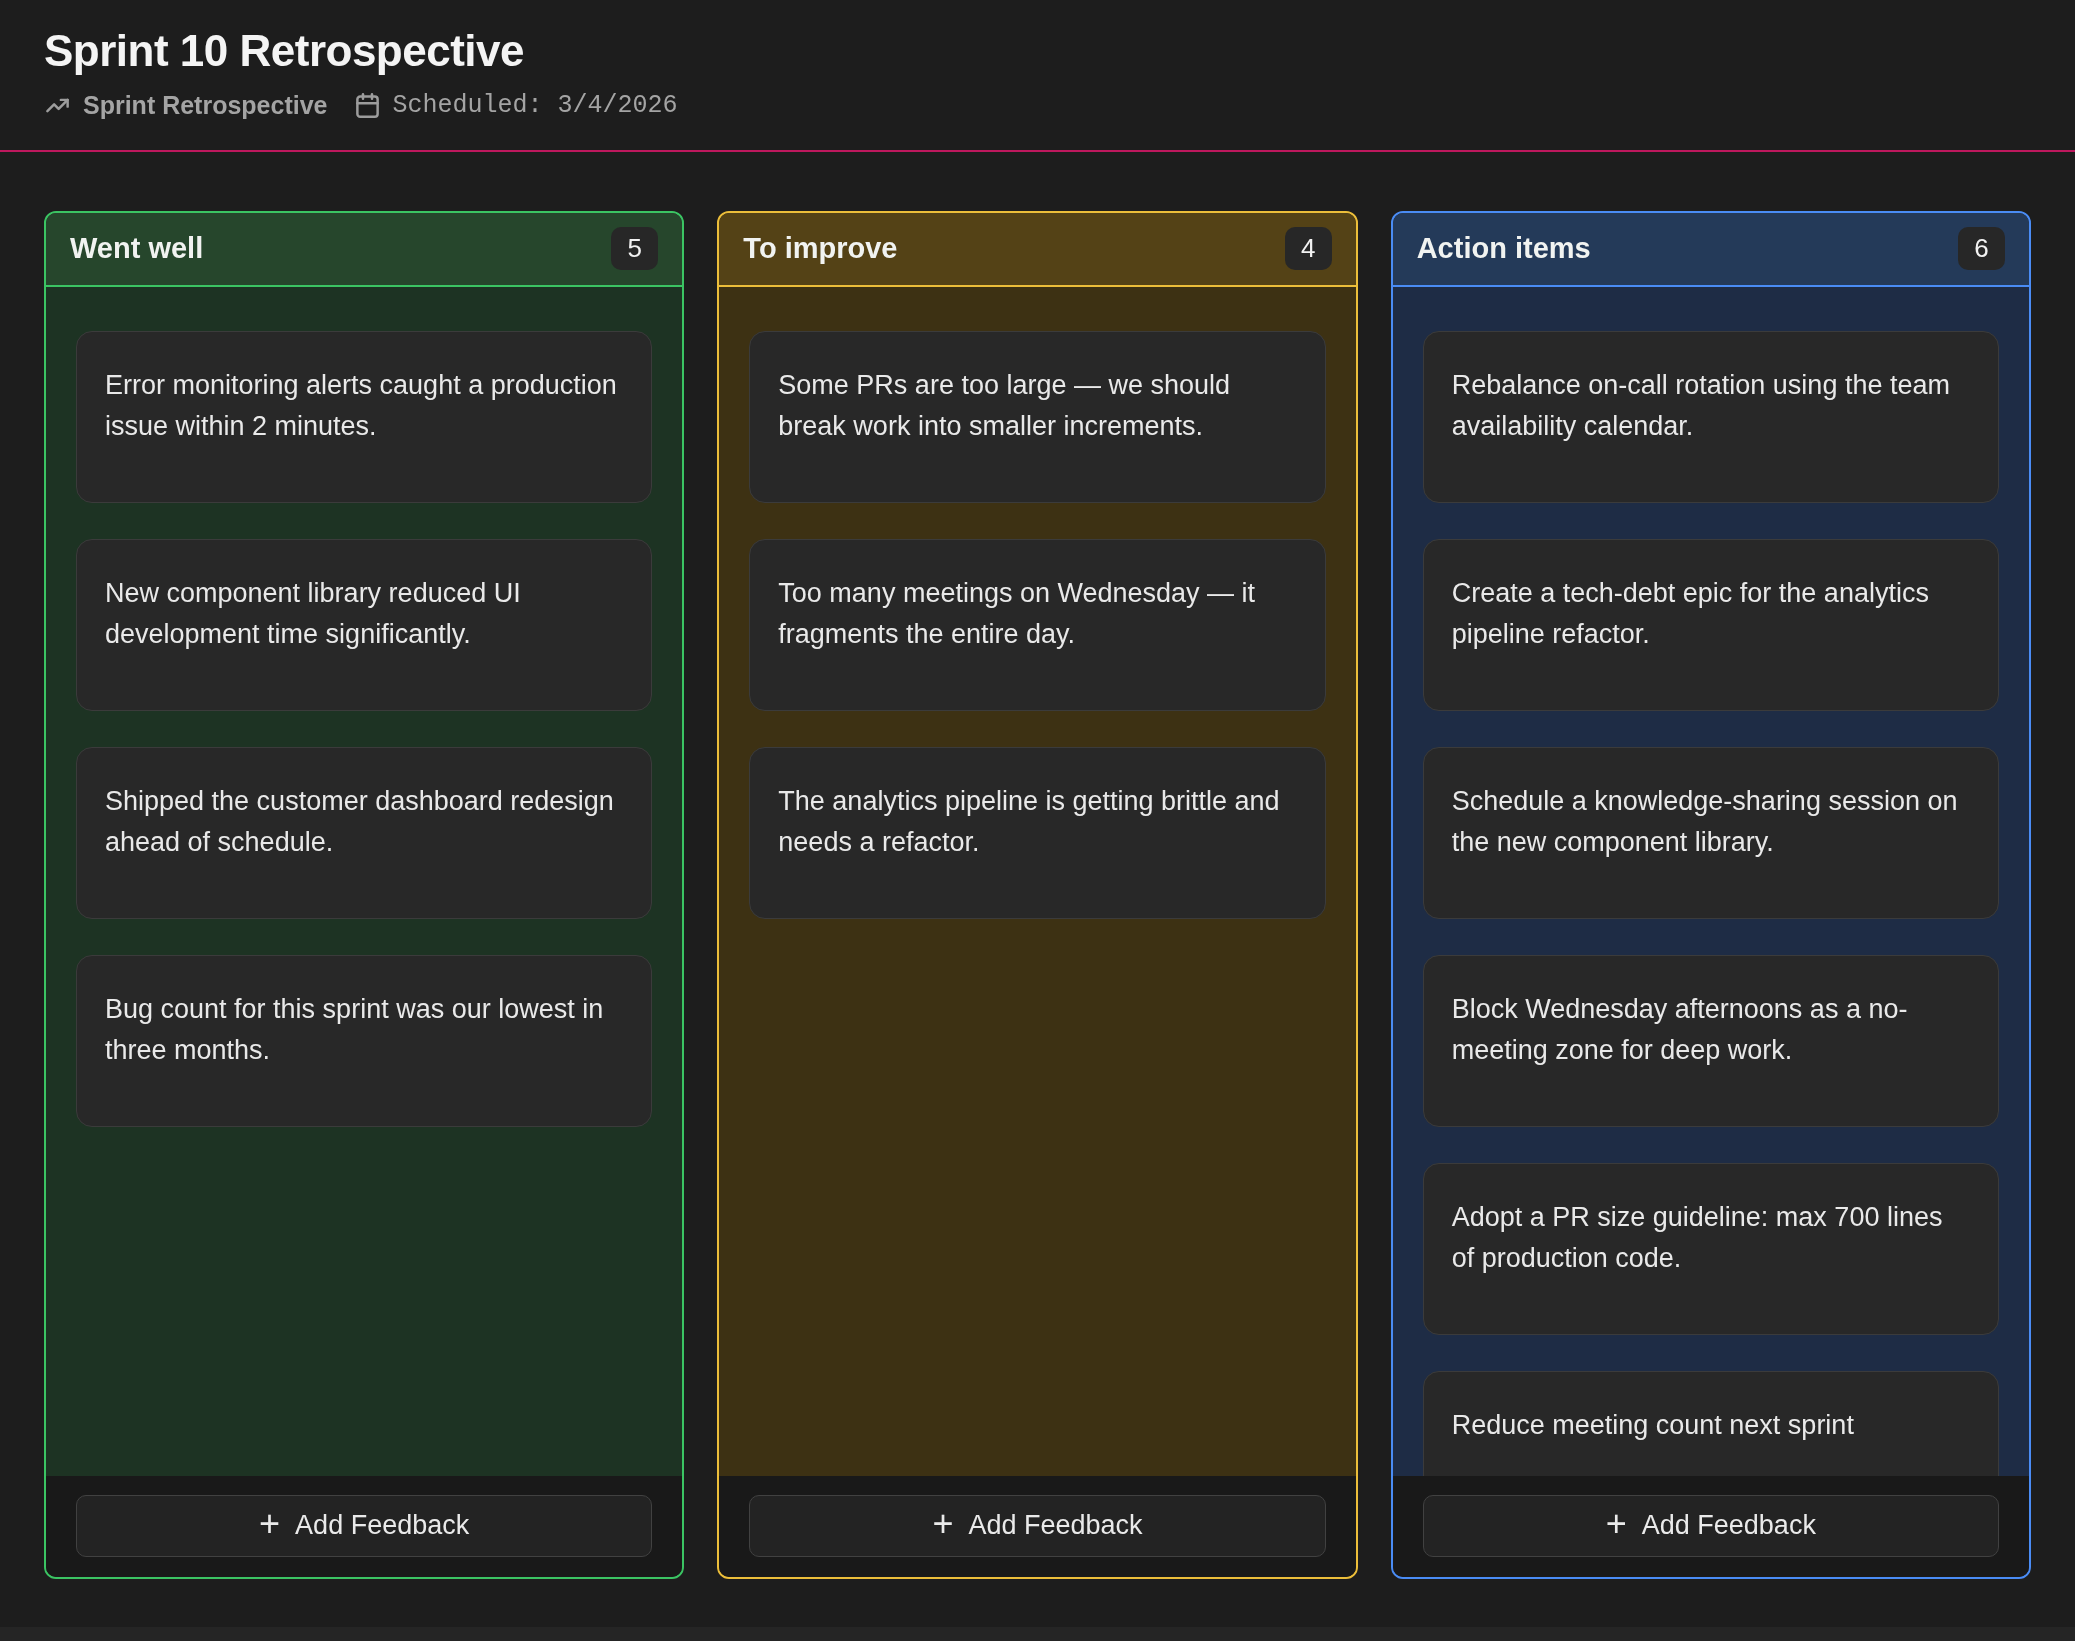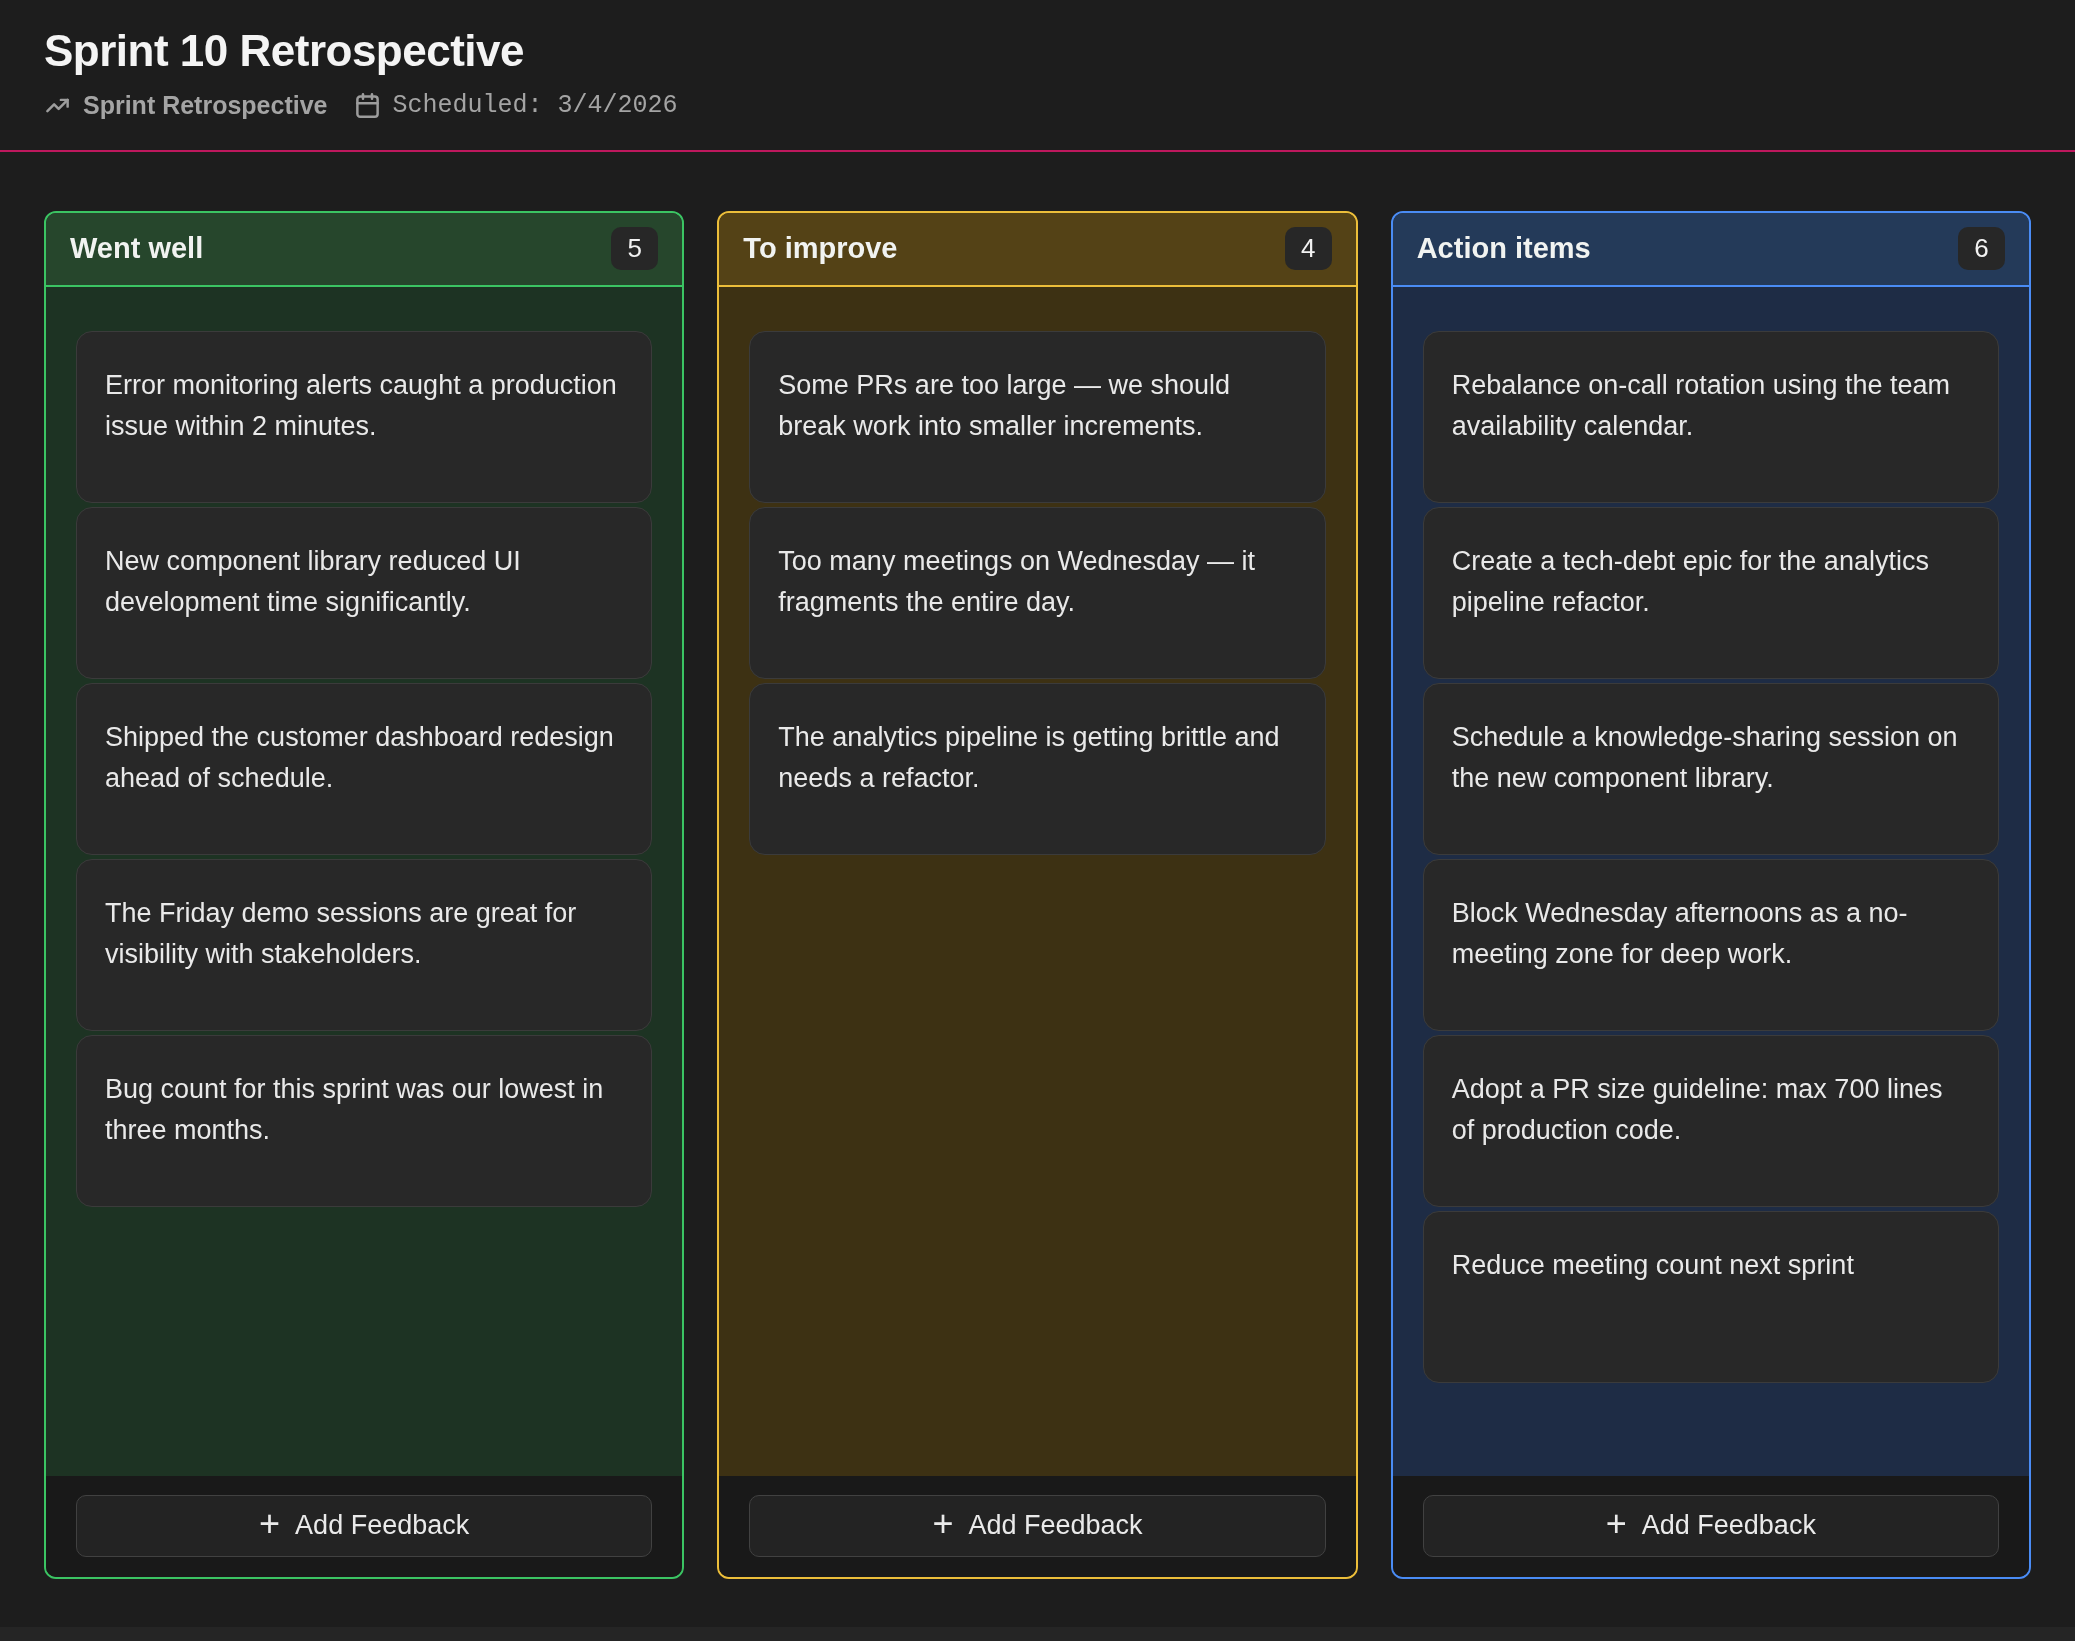--- a/index.html
+++ b/index.html
@@ -90,21 +90,21 @@
     border-radius: 10px;
     display: inline-flex;
     align-items: center;
     justify-content: center;
   }
   .column-body {
     flex: 1 1 auto;
     padding: 44px 30px 20px 30px;
     display: flex;
     flex-direction: column;
-    gap: 4px;
+    gap: 36px;
     overflow: hidden;
   }
   .card {
     flex: 0 0 auto;
     height: 172px;
     background: #282828;
     border: 1px solid #3b3b3b;
     border-radius: 16px;
     padding: 33px 28px 0 28px;
   }
@@ -187,23 +187,20 @@
         <div class="card">
     <p class="card-text">Error monitoring alerts caught a production issue within 2 minutes.</p>
   </div>
         <div class="card">
     <p class="card-text">New component library reduced UI development time significantly.</p>
   </div>
         <div class="card">
     <p class="card-text">Shipped the customer dashboard redesign ahead of schedule.</p>
   </div>
         <div class="card">
-    <p class="card-text">The Friday demo sessions are great for visibility with stakeholders.</p>
-  </div>
-        <div class="card">
     <p class="card-text">Bug count for this sprint was our lowest in three months.</p>
   </div>
       </div>
     <div class="column-footer">
       <button class="add-feedback-btn" type="button">
         <span class="plus-glyph">+</span>
         <span class="btn-label">Add Feedback</span>
       </button>
     </div>
   </section>

